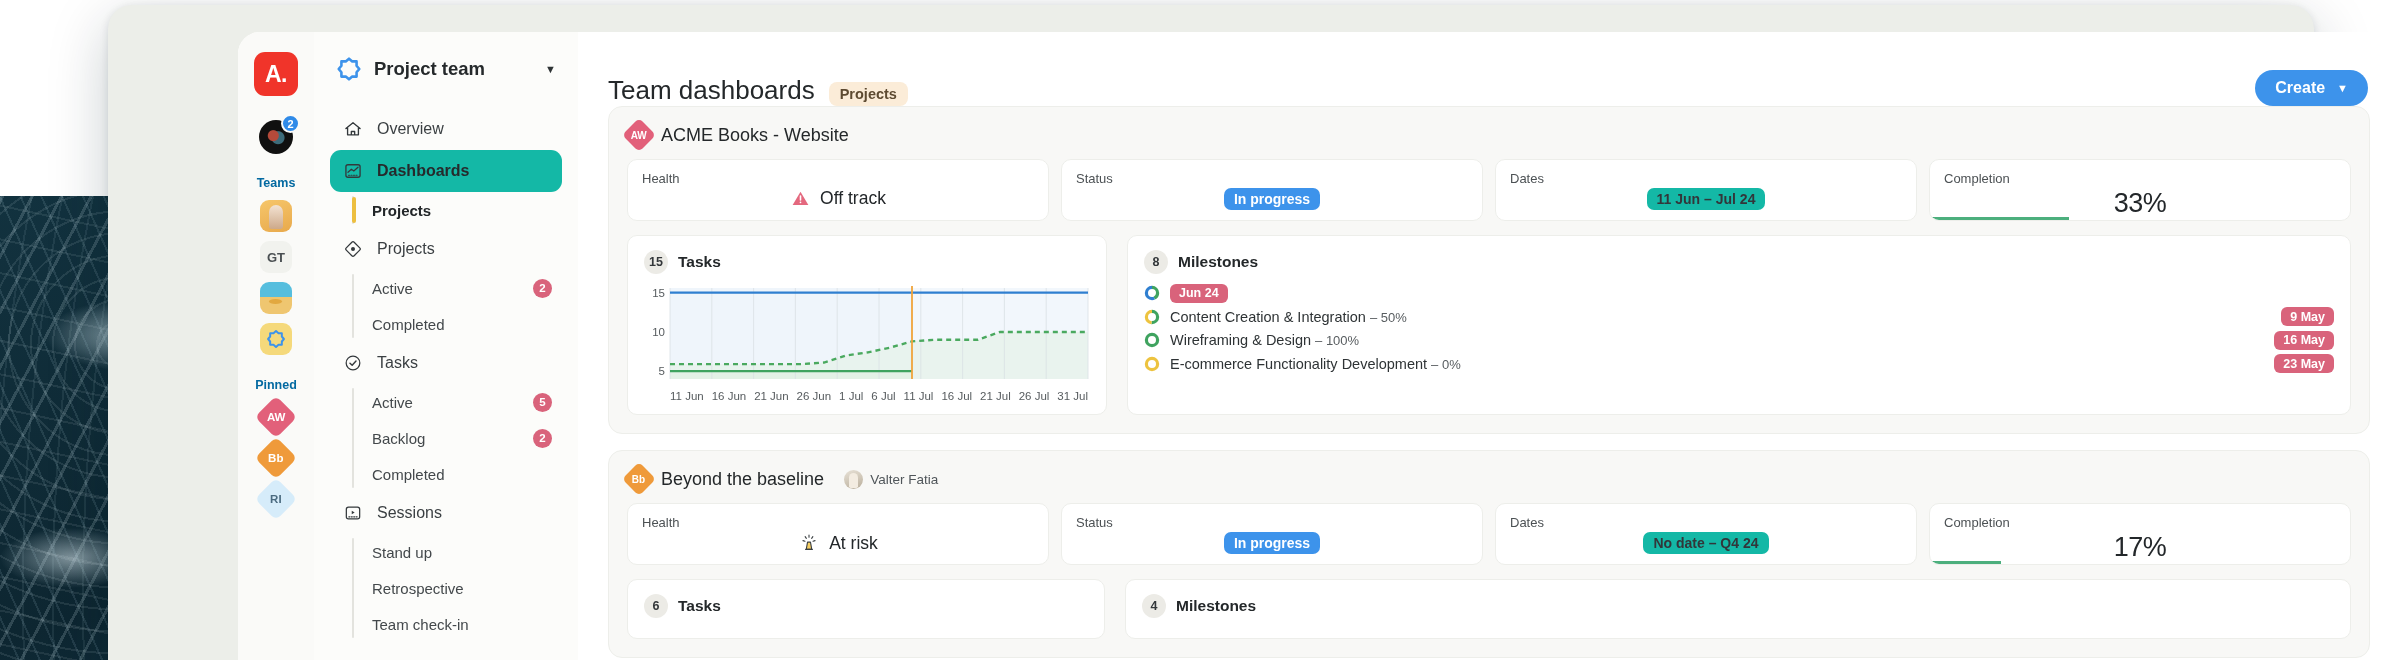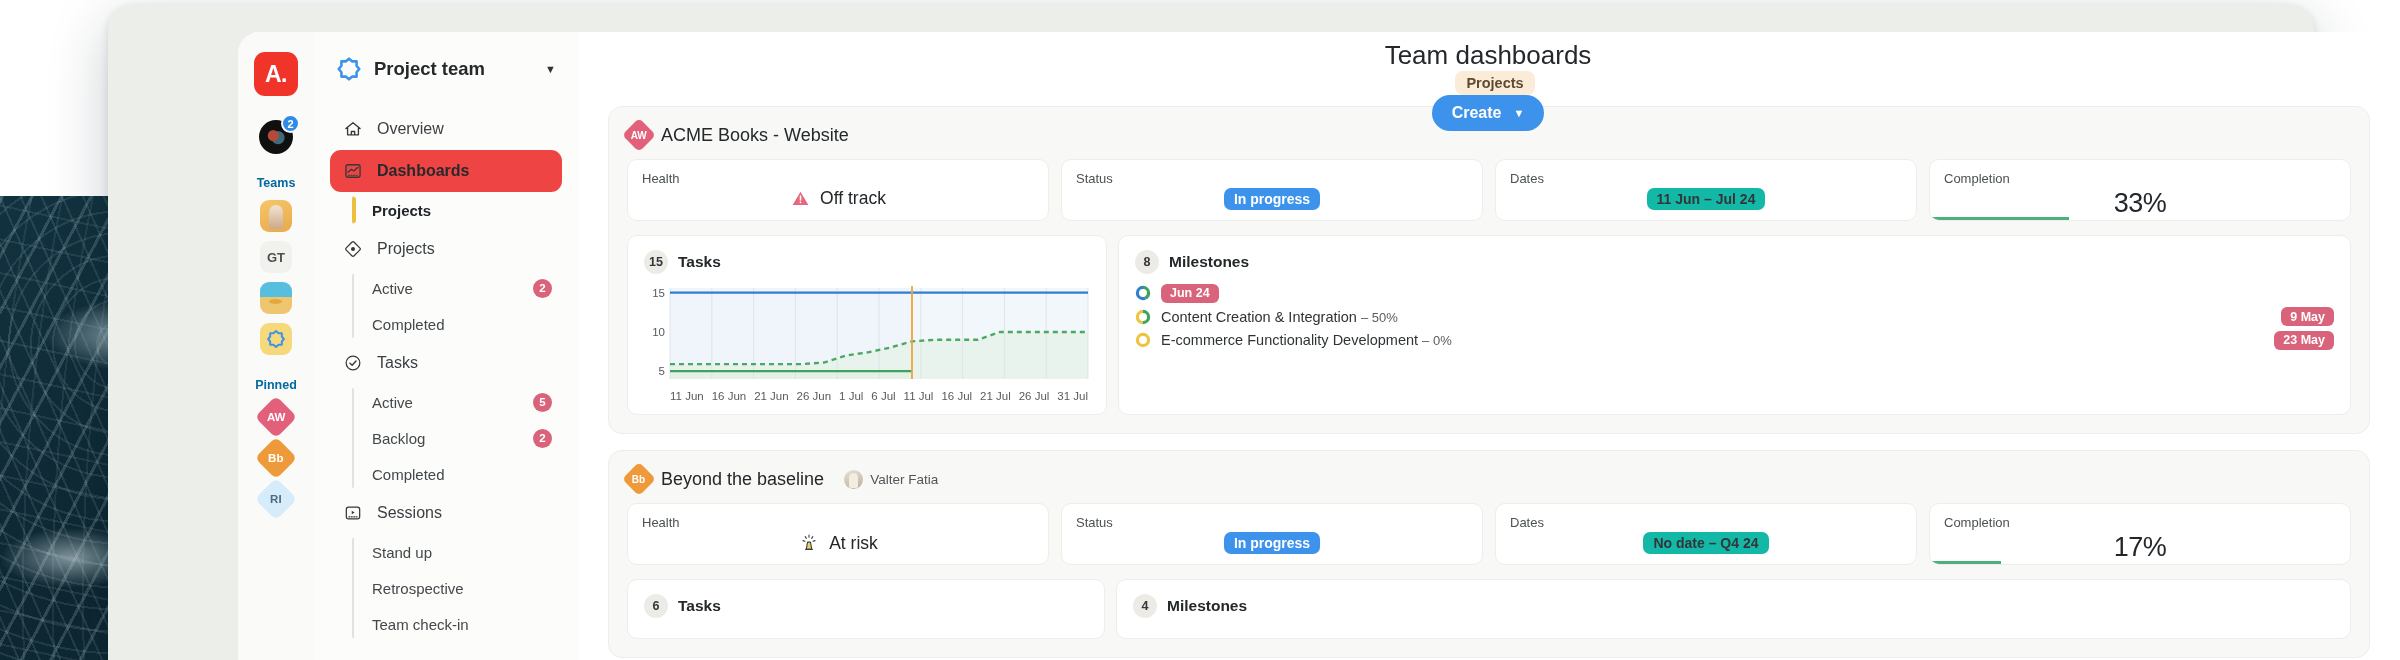--- a/index.html
+++ b/index.html
@@ -162,21 +162,21 @@
     flex: 1;
   }
   .nav-caret { color: #2e3335; font-size: 11px; }
   .nav-item {
     display: flex; align-items: center; gap: 13px;
     height: 42px; padding: 0 12px;
     border-radius: 11px;
     font-size: 16px; color: #3a3f42;
     cursor: default;
   }
-  .nav-item.active { background: #ef4444; font-weight: bold; color: #262a2c; }
+  .nav-item.active { background: #14b8a6; font-weight: bold; color: #262a2c; }
   .nav-icon { width: 22px; height: 22px; display: flex; align-items: center; justify-content: center; flex: 0 0 22px; }
   .nav-sub-wrap { position: relative; padding-left: 24px; }
   .nav-sub-wrap::before {
     content: ""; position: absolute;
     left: 22px; top: 4px; bottom: 4px; width: 2px;
     background: #e3e3de; border-radius: 2px;
   }
   .nav-sub {
     display: flex; align-items: center;
     height: 36px; padding-left: 18px; padding-right: 10px;
@@ -194,23 +194,22 @@
     background: #d9637b; color: #fff;
     font-size: 11.5px; font-weight: bold;
     display: flex; align-items: center; justify-content: center;
     padding: 0 4px;
   }
 
   
   .main { flex: 1; background: #ffffff; min-width: 0; }
   .main-header {
     height: 74px;
-    display: flex; align-items: center;
-    padding: 8px 32px 0 30px;
-    flex-direction: column;
+    display: flex; align-items: flex-end;
+    padding: 0 32px 0 30px;
   }
   .page-title { font-size: 26px; color: #24282a; }
   .chip-tag {
     margin-left: 14px;
     background: #fbecd8; color: #5d4a31;
     font-size: 14.5px; font-weight: bold;
     padding: 4px 11px; border-radius: 8px;
   }
   .spacer { flex: 1; }
   .create-btn {
@@ -276,21 +275,21 @@
     padding: 3px 10px; border-radius: 7px;
   }
   .pill-blue { background: #3d93eb; color: #fff; }
   .pill-grey { background: #14b8a6; color: #32363a; }
   .pct-value { font-size: 27px; color: #23272a; letter-spacing: -.5px; }
   .pct-bar {
     position: absolute; left: 0; bottom: 0; height: 3px;
     background: #4caf7d;
   }
 
-  .panel-row { display: flex; gap: 11px; }
+  .panel-row { display: flex; gap: 20px; }
   .panel {
     background: #fff;
     border: 1px solid #edeeea;
     border-radius: 10px;
     padding: 14px 16px 12px 16px;
   }
   .panel-tasks { flex: 0 0 478px; }
   .panel-miles { flex: 1; }
   .panel-head { display: flex; align-items: center; gap: 10px; margin-bottom: 8px; }
   .round-count {
@@ -589,20 +588,27 @@
                   <div class="ms-item">
                     <svg class="ms-ring" viewBox="0 0 20 20">
                       <circle cx="10" cy="10" r="7" fill="none" stroke="#3fa35f" stroke-width="4" stroke-dasharray="21.991148575128552 43.982297150257104" stroke-dashoffset="0" transform="rotate(-90 10 10)"></circle>
                       <circle cx="10" cy="10" r="7" fill="none" stroke="#edc33f" stroke-width="4" stroke-dasharray="21.991148575128552 43.982297150257104" stroke-dashoffset="-21.991148575128552" transform="rotate(-90 10 10)"></circle>
                     </svg>
                     <div class="ms-text">Content Creation &amp; Integration <span class="pct">– 50%</span></div>
                     <div class="ms-date">9 May</div>
                   </div>
                   <div class="ms-item">
                     <svg class="ms-ring" viewBox="0 0 20 20">
+                      <circle cx="10" cy="10" r="7" fill="none" stroke="#3fa35f" stroke-width="4" stroke-dasharray="43.982297150257104 43.982297150257104" stroke-dashoffset="0" transform="rotate(-90 10 10)"></circle>
+                    </svg>
+                    <div class="ms-text">Wireframing &amp; Design <span class="pct">– 100%</span></div>
+                    <div class="ms-date">16 May</div>
+                  </div>
+                  <div class="ms-item">
+                    <svg class="ms-ring" viewBox="0 0 20 20">
                       <circle cx="10" cy="10" r="7" fill="none" stroke="#edc33f" stroke-width="4" stroke-dasharray="43.982297150257104 43.982297150257104" stroke-dashoffset="0" transform="rotate(-90 10 10)"></circle>
                     </svg>
                     <div class="ms-text">E-commerce Functionality Development <span class="pct">– 0%</span></div>
                     <div class="ms-date">23 May</div>
                   </div>
                 </div>
             </div>
           </div>
         </div>
 

